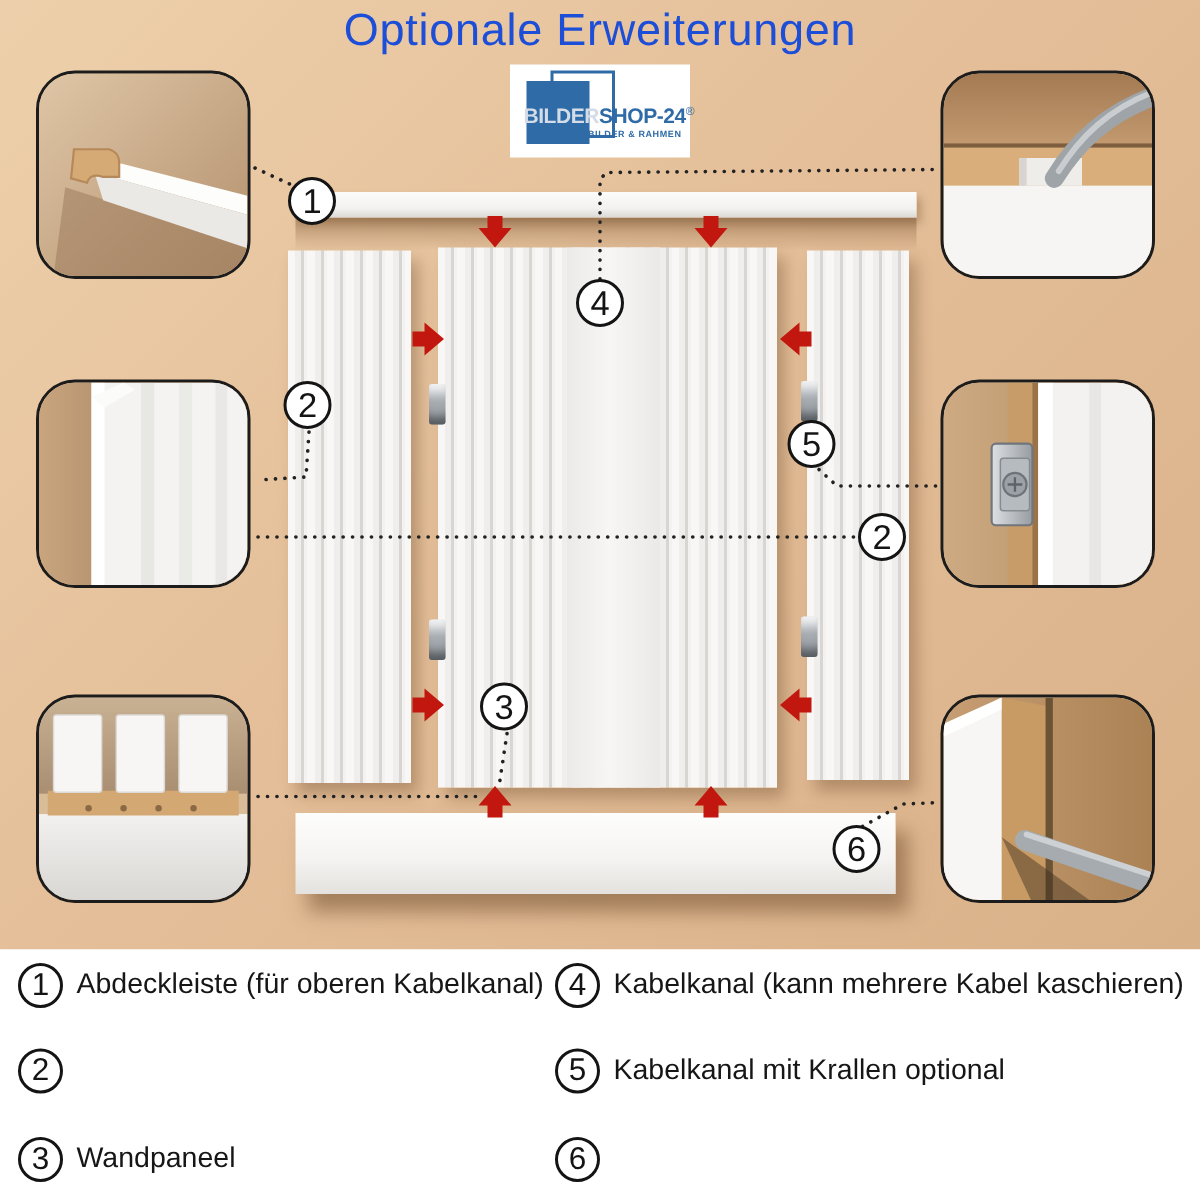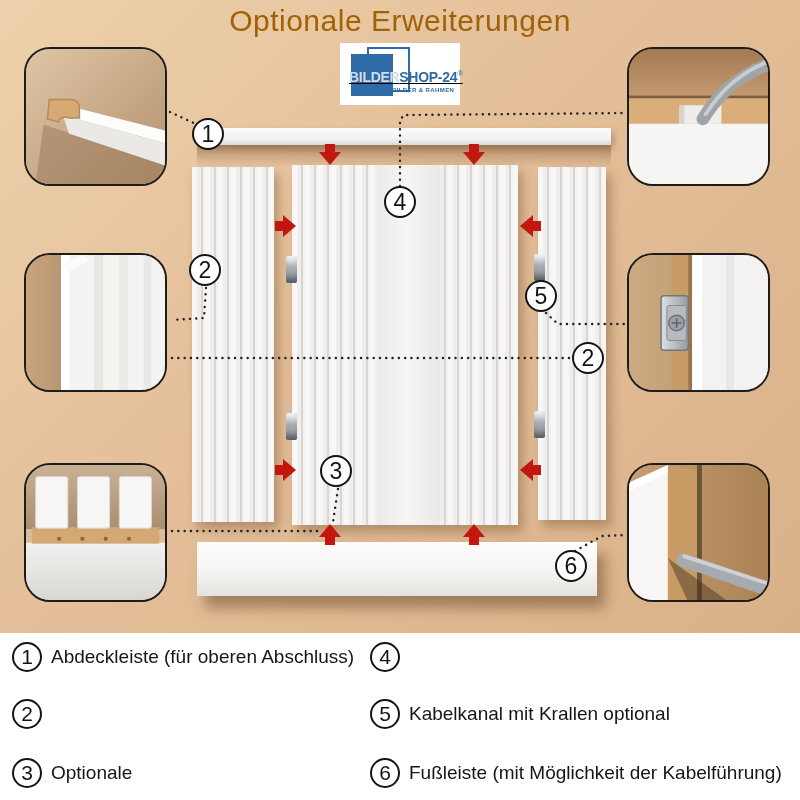--- a/index.html
+++ b/index.html
@@ -4,27 +4,27 @@
 <style>
   html,body{margin:0;padding:0;background:#fff;}
   .stage{position:relative;width:800px;height:800px;overflow:hidden;
          font-family:"Liberation Sans",sans-serif;background:#fff;}
   
   .art{position:absolute;left:0;top:0;width:800px;height:633px;
        background:linear-gradient(135deg,#edd0ab 0%,#e4bf99 45%,#d9b189 100%);}
   .legend{position:absolute;left:0;top:633px;width:800px;height:167px;background:#ffffff;}
   
   .title{position:absolute;left:0;top:4px;width:800px;text-align:center;
-         font-size:30px;font-weight:400;color:#a16207;letter-spacing:.5px;}
+         font-size:30px;font-weight:400;color:#1d4ed8;letter-spacing:.5px;}
   
   .logo{position:absolute;left:340px;top:43px;width:120px;height:62px;background:#fff;z-index:3;}
   .logo-sq{position:absolute;left:11px;top:11px;width:42px;height:42px;background:#2f6ba6;}
   .logo-frame{position:absolute;left:27px;top:4px;width:39px;height:41px;border:2px solid #2f6ba6;background:transparent;}
   .logo-text{position:absolute;left:9px;top:26px;width:110px;font-size:14px;font-weight:700;
-             letter-spacing:-.3px;white-space:nowrap;z-index:2;text-decoration:underline;}
+             letter-spacing:-.3px;white-space:nowrap;z-index:2;}
   .logo-text .lt1{color:#d4dde7;}
   .logo-text .lt2{color:#2f6ba6;}
   .logo-text sup{font-size:8px;color:#2f6ba6;font-weight:400;}
   .logo-sub{position:absolute;left:52px;top:44px;font-size:6px;color:#2f6ba6;
             letter-spacing:.4px;font-weight:700;z-index:2;}
   
   .piece{position:absolute;z-index:2;}
   .shadowband{position:absolute;left:197px;top:145px;width:414px;height:22px;z-index:1;
       background:linear-gradient(180deg,rgba(128,88,52,.50),rgba(128,88,52,0));}
   .topstrip{left:197px;top:128px;width:414px;height:17px;
@@ -247,34 +247,34 @@
       <polygon points="40,0 72,6 72,139 40,139" fill="#c89a64"></polygon>
       <rect x="70" y="0" width="5" height="139" fill="#6b5335"></rect>
       <polygon points="40,96 100,139 60,139" fill="#3d2f1e" opacity=".45"></polygon>
       <path d="M56,98 L143,128" stroke="#a6abaf" stroke-width="14" stroke-linecap="round" fill="none"></path>
       <path d="M57,94 L143,122" stroke="#cdd1d4" stroke-width="4" stroke-linecap="round" fill="none"></path>
     </svg>
   </div>
 
   <div class="lrow r1 cL">
     <span class="lco">1</span>
-    <span class="ltext">Abdeckleiste (für oberen Abschluss)</span>
+    <span class="ltext">Abdeckleiste (für oberen Kabelkanal)</span>
   </div>
   <div class="lrow r2 cL">
     <span class="lco">2</span>
   </div>
   <div class="lrow r3 cL">
     <span class="lco">3</span>
-    <span class="ltext">Optionale</span>
+    <span class="ltext">Wandpaneel</span>
   </div>
   <div class="lrow r1 cR">
     <span class="lco">4</span>
+    <span class="ltext">Kabelkanal (kann mehrere Kabel kaschieren)</span>
   </div>
   <div class="lrow r2 cR">
     <span class="lco">5</span>
     <span class="ltext">Kabelkanal mit Krallen optional</span>
   </div>
   <div class="lrow r3 cR">
     <span class="lco">6</span>
-    <span class="ltext">Fußleiste (mit Möglichkeit der Kabelführung)</span>
   </div>
 
 </div>
 
 </body></html>

